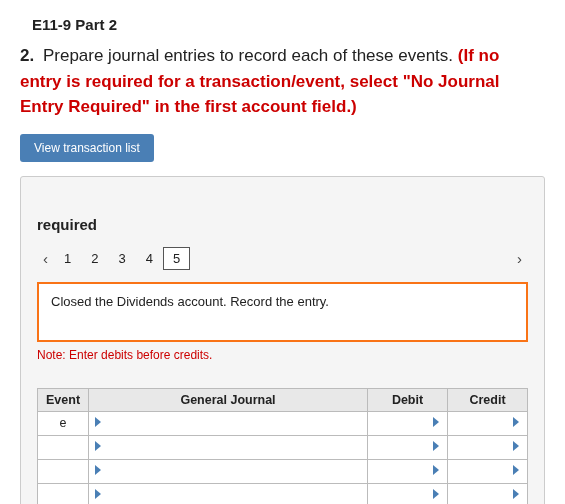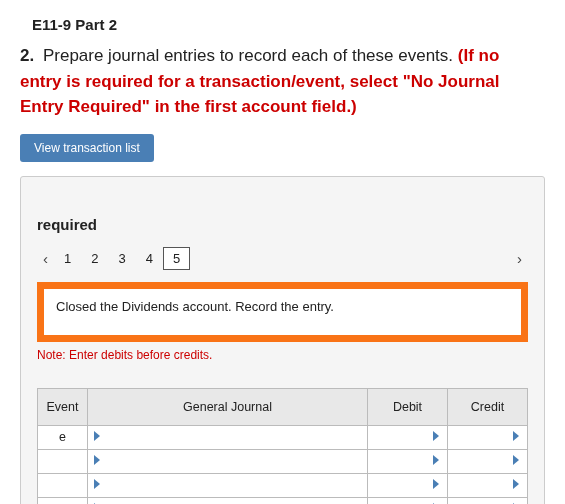--- a/index.html
+++ b/index.html
@@ -71,43 +71,43 @@
       background: none;
       color: #222;
     }
     .page-num.active {
       border: 1px solid #555;
       background: #fff;
       font-weight: normal;
     }
     .description-box {
       background: #fff;
-      border: 7px solid #f97316;
+      border: 2px solid #f97316;
       padding: 10px 12px;
       font-size: 13px;
       min-height: 60px;
       margin-bottom: 6px;
     }
     .note-text {
       color: #cc0000;
       font-size: 12px;
       margin-bottom: 26px;
     }
     .journal-table {
       width: 100%;
       border-collapse: collapse;
       background: #fff;
       font-size: 12.5px;
     }
     .journal-table th {
       background: #e8e8e8;
       border: 1px solid #bbb;
-      padding: 11px 8px;
+      padding: 4px 8px;
       text-align: center;
-      font-weight: normal;
+      font-weight: bold;
       font-size: 12.5px;
     }
     .journal-table th.general-journal {
       text-align: center;
     }
     .journal-table td {
       border: 1px solid #bbb;
       padding: 3px 6px;
       height: 24px;
       vertical-align: middle;

